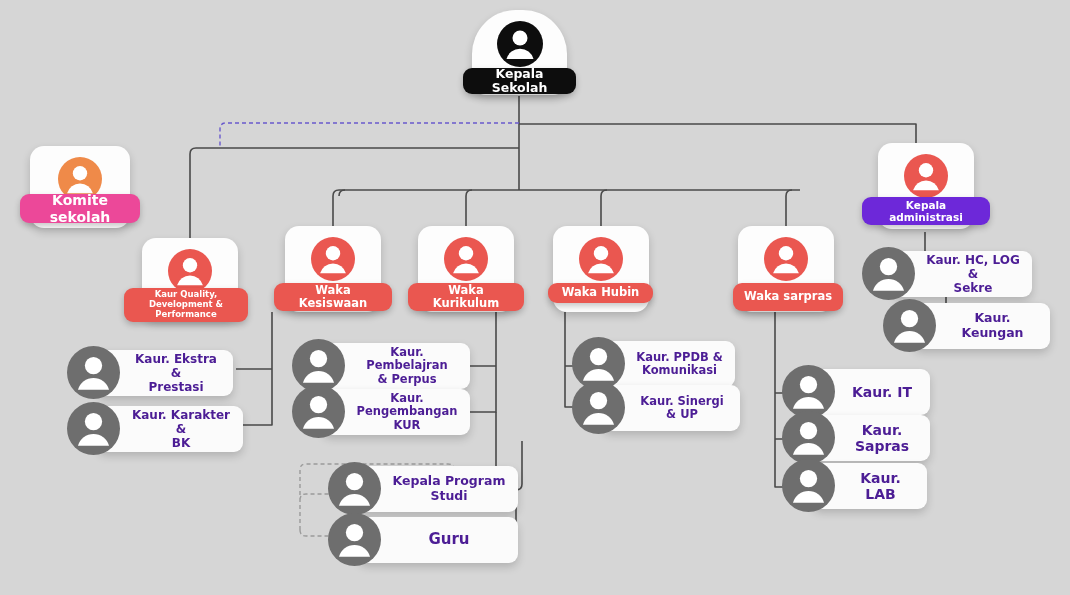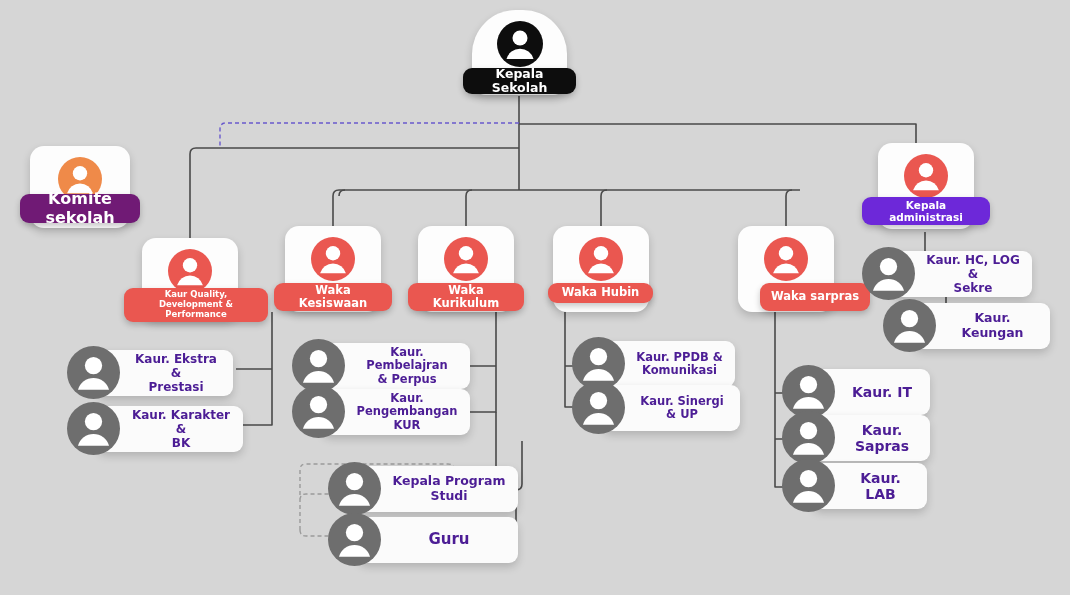--- a/index.html
+++ b/index.html
@@ -107,32 +107,32 @@
 
   <div class="card" style="left:30px;top:146px;width:100px;height:82px;">
     <span class="av">
       <svg width="44" height="44" viewBox="0 0 46 46">
         <circle cx="23" cy="23" r="23" fill="#ef8a49"></circle>
         <circle cx="23" cy="17" r="7.5" fill="#ffffff"></circle>
         <path d="M9.5 38 A14 14 0 0 1 36.5 38 Z" fill="#ffffff"></path>
       </svg>
     </span>
   </div>
-  <div class="badge" style="left:20px;top:194px;width:120px;height:29px;background:#701a75;font-size:16px;">Komite sekolah</div>
+  <div class="badge" style="left:20px;top:194px;width:120px;height:29px;background:#ec4899;font-size:14px;">Komite sekolah</div>
 
   <div class="card" style="left:142px;top:238px;width:96px;height:82px;">
     <span class="av">
       <svg width="44" height="44" viewBox="0 0 46 46">
         <circle cx="23" cy="23" r="23" fill="#ea5750"></circle>
         <circle cx="23" cy="17" r="7.5" fill="#ffffff"></circle>
         <path d="M9.5 38 A14 14 0 0 1 36.5 38 Z" fill="#ffffff"></path>
       </svg>
     </span>
   </div>
-  <div class="badge" style="left:124px;top:288px;width:144px;height:34px;background:#ea5750;font-size:8.5px;">Kaur Quality,
+  <div class="badge" style="left:124px;top:288px;width:124px;height:34px;background:#ea5750;font-size:8.5px;">Kaur Quality,
 Development &amp; Performance</div>
 
   <div class="card" style="left:285px;top:226px;width:96px;height:86px;">
     <span class="av">
       <svg width="44" height="44" viewBox="0 0 46 46">
         <circle cx="23" cy="23" r="23" fill="#ea5750"></circle>
         <circle cx="23" cy="17" r="7.5" fill="#ffffff"></circle>
         <path d="M9.5 38 A14 14 0 0 1 36.5 38 Z" fill="#ffffff"></path>
       </svg>
     </span>
@@ -163,21 +163,21 @@
 
   <div class="card" style="left:738px;top:226px;width:96px;height:86px;">
     <span class="av">
       <svg width="44" height="44" viewBox="0 0 46 46">
         <circle cx="23" cy="23" r="23" fill="#ea5750"></circle>
         <circle cx="23" cy="17" r="7.5" fill="#ffffff"></circle>
         <path d="M9.5 38 A14 14 0 0 1 36.5 38 Z" fill="#ffffff"></path>
       </svg>
     </span>
   </div>
-  <div class="badge" style="left:733px;top:283px;width:110px;height:28px;background:#ea5750;font-size:11.5px;margin-left:27px;">Waka sarpras</div>
+  <div class="badge" style="left:733px;top:283px;width:110px;height:28px;background:#ea5750;font-size:11.5px;">Waka sarpras</div>
 
   <div class="card" style="left:878px;top:143px;width:96px;height:86px;">
     <span class="av">
       <svg width="44" height="44" viewBox="0 0 46 46">
         <circle cx="23" cy="23" r="23" fill="#ea5750"></circle>
         <circle cx="23" cy="17" r="7.5" fill="#ffffff"></circle>
         <path d="M9.5 38 A14 14 0 0 1 36.5 38 Z" fill="#ffffff"></path>
       </svg>
     </span>
   </div>

